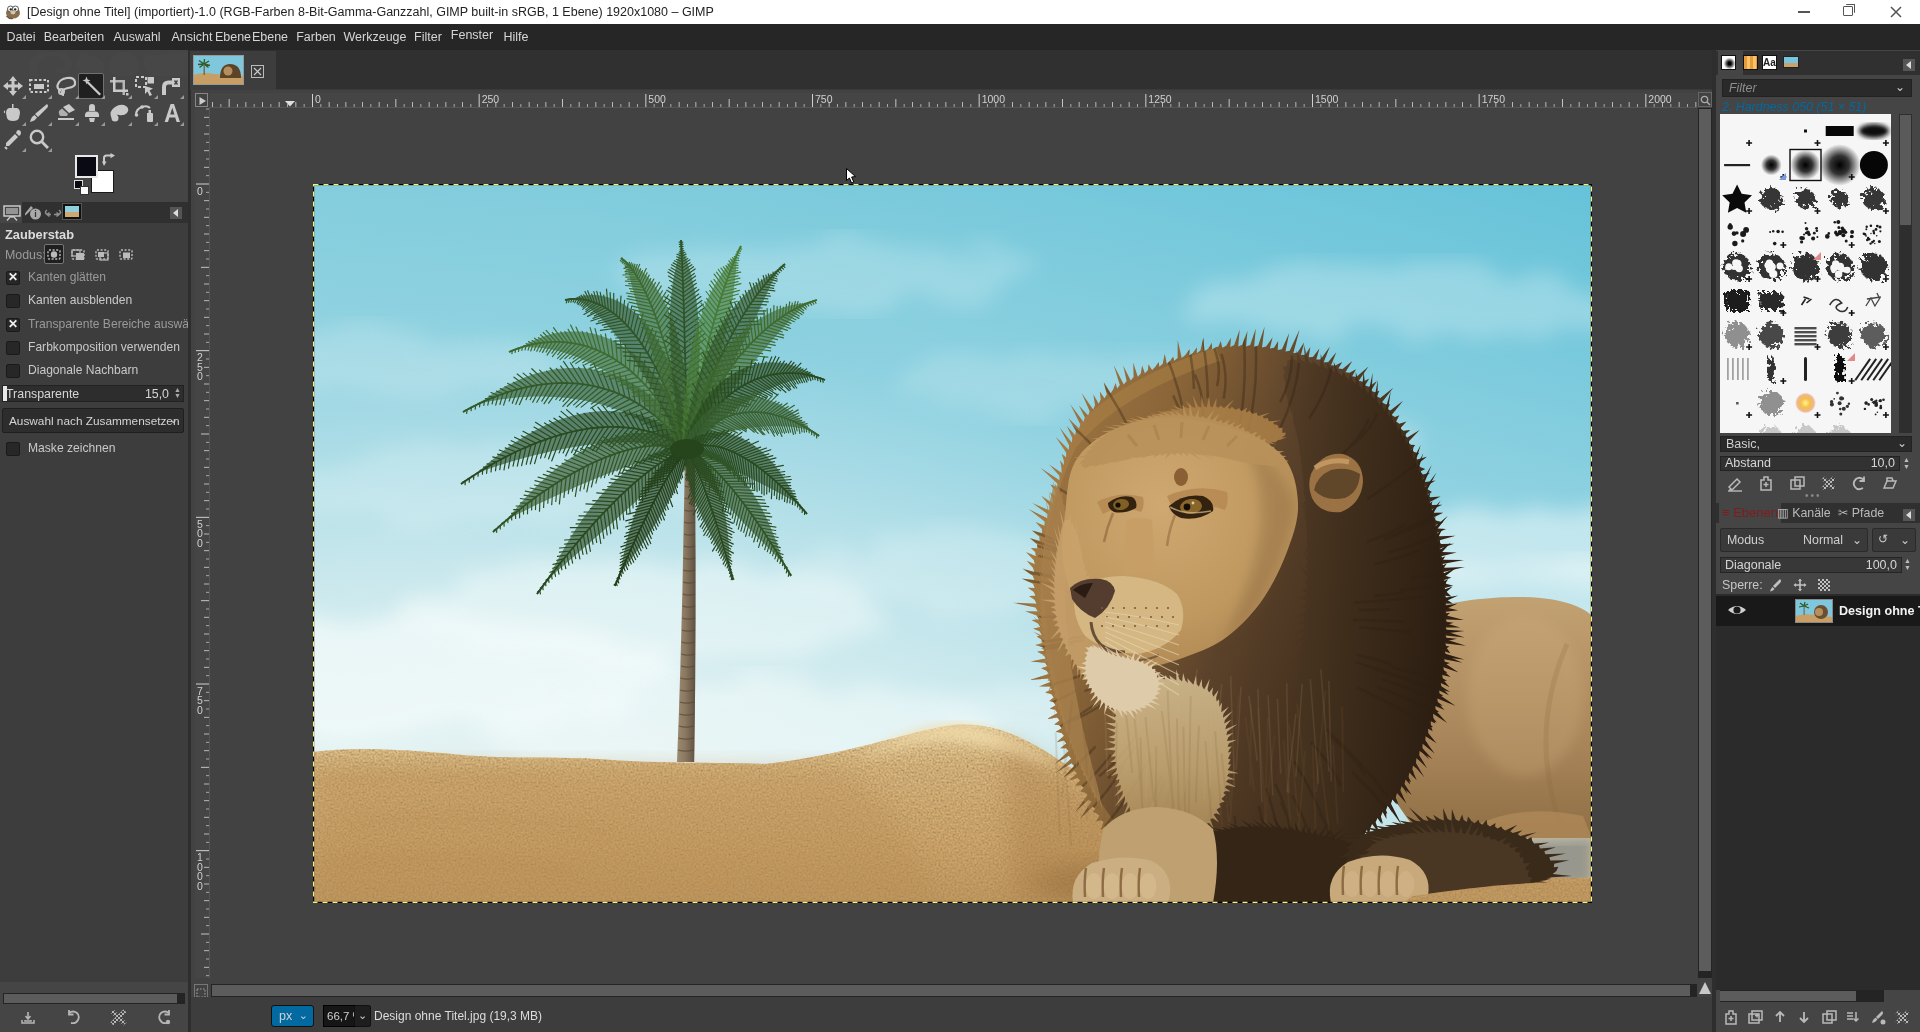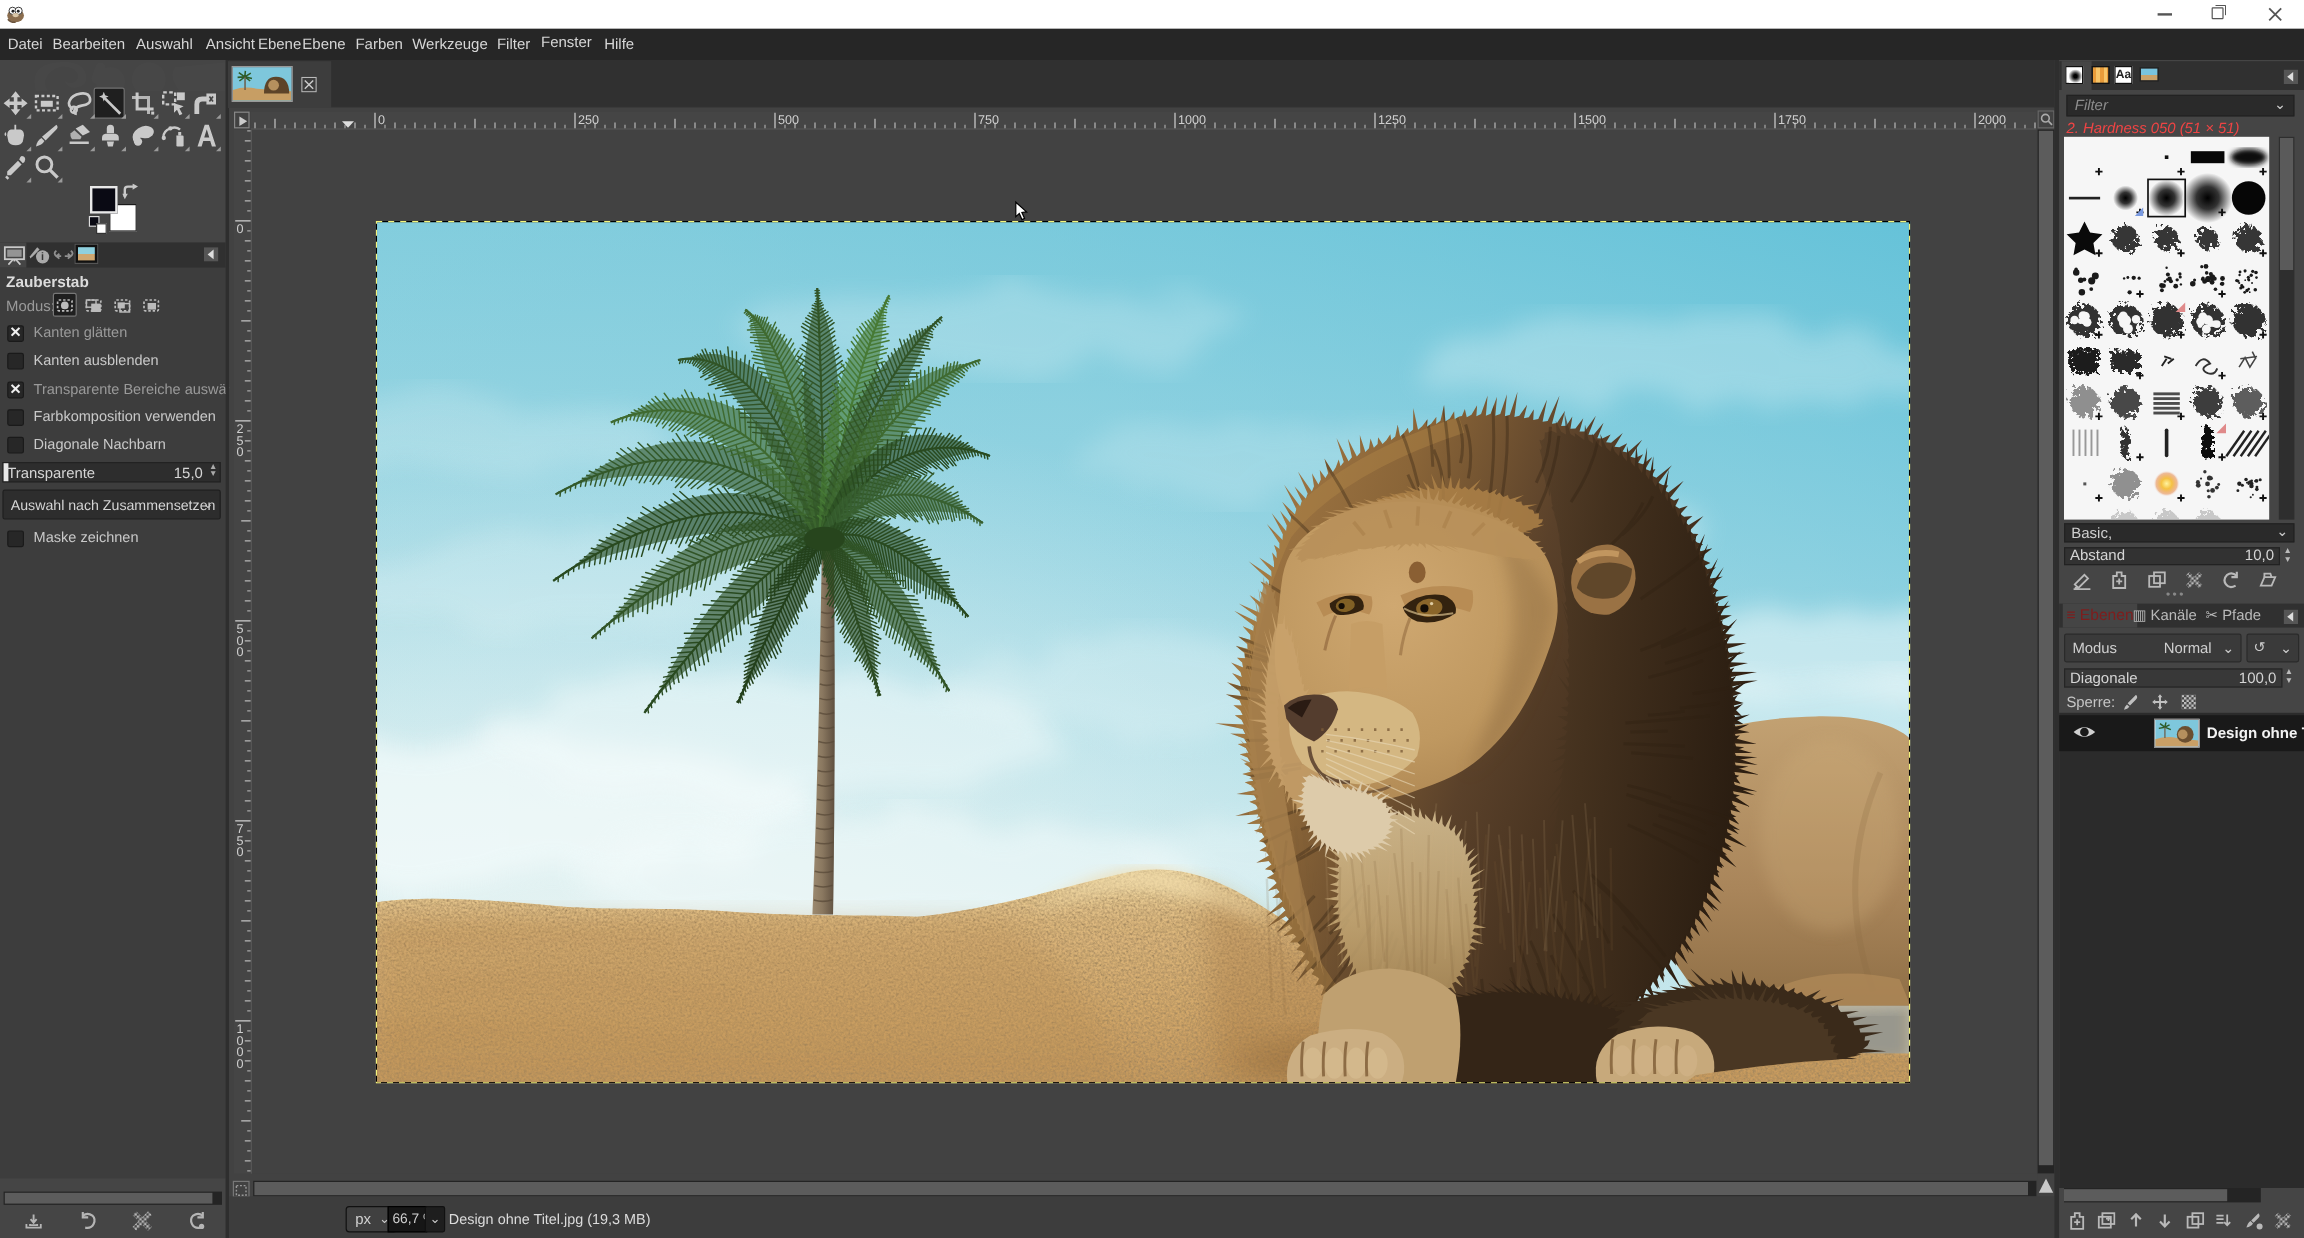--- a/index.html
+++ b/index.html
@@ -3,20 +3,21 @@
 <div class="abs" style="left:0;top:0;width:1920px;height:24px;background:#ffffff">
     <div class="abs" style="left:5px;top:4px"><svg width="17" height="16" viewBox="0 0 17 16" style="">
         <ellipse cx="8" cy="9" rx="7" ry="5.5" fill="#8a6d4e"></ellipse>
         <circle cx="5.5" cy="5" r="3" fill="#fff" stroke="#333" stroke-width="0.8"></circle>
         <circle cx="10.5" cy="5" r="3" fill="#fff" stroke="#333" stroke-width="0.8"></circle>
         <circle cx="5.8" cy="5.4" r="1.2" fill="#222"></circle>
         <circle cx="10.2" cy="5.4" r="1.2" fill="#222"></circle>
         <ellipse cx="8" cy="8.6" rx="2.6" ry="1.8" fill="#d9c6a8"></ellipse>
         <path d="M1.5 12 Q4 15 8 14.5" stroke="#6b543c" stroke-width="1.2" fill="none"></path>
       </svg></div>
+    <div class="abs" style="left:27px;top:5px;font-size:12.5px;color:#232323;letter-spacing:0px">[Design ohne Titel] (importiert)-1.0 (RGB-Farben 8-Bit-Gamma-Ganzzahl, GIMP built-in sRGB, 1 Ebene) 1920x1080 – GIMP</div>
     <div class="abs" style="left:1798px;top:11px;width:12px;height:1.6px;background:#555"></div>
     <div class="abs" style="left:1843px;top:6px;width:10px;height:10px;border:1.4px solid #555;border-radius:1px"></div>
     <div class="abs" style="left:1846px;top:4px;width:9px;height:9px;border-top:1.4px solid #555;border-right:1.4px solid #555;border-radius:1px"></div>
     <div class="abs" style="left:1889px;top:5px"><svg width="14" height="14" viewBox="0 0 14 14" style="">
         <path d="M2 2 L12 12 M12 2 L2 12" stroke="#555" stroke-width="1.5"></path>
       </svg></div>
     <div class="abs" style="left:0;top:24px;width:1920px;height:26px;background:#262626"></div>
     <div class="abs" style="left:21px;top:30px;font-size:12.5px;color:#d6d6d6;transform:translateX(-50%);white-space:nowrap">Datei</div>
     <div class="abs" style="left:74px;top:30px;font-size:12.5px;color:#d6d6d6;transform:translateX(-50%);white-space:nowrap">Bearbeiten</div>
     <div class="abs" style="left:137px;top:30px;font-size:12.5px;color:#d6d6d6;transform:translateX(-50%);white-space:nowrap">Auswahl</div>
@@ -815,21 +816,21 @@
       <div class="abs" style="left:1px;top:1px;width:12px;height:862px;background:#5c5c5c"></div>
     </div>
     <div class="abs" style="left:1698px;top:92px;width:14px;height:15px;border:1px solid #666"><svg width="12" height="13" viewBox="0 0 12 13" style="">
         <circle cx="5.5" cy="5.5" r="3.2" fill="none" stroke="#aaa" stroke-width="1.3"></circle>
         <path d="M8 8 L11 11" stroke="#aaa" stroke-width="1.4"></path>
       </svg></div>
     <div class="abs" style="left:1698px;top:978px;width:14px;height:20px;background:#424242"><svg width="14" height="20" viewBox="0 0 14 20" style="">
         <path d="M7 4 L13 16 L1 16 Z" fill="#c9c9c9"></path>
       </svg></div>
     <div class="abs" style="left:191px;top:997px;width:1521px;height:35px;background:#3d3d3d"></div>
-    <div class="abs" style="left:288px;top:1005px;width:43px;height:22px;background:#404040;border:1px solid #111;border-radius:3px">
+    <div class="abs" style="left:271px;top:1005px;width:43px;height:22px;background:#0369a1;border:1px solid #111;border-radius:3px">
       <div class="abs" style="left:7px;top:3px;font-size:12.5px;color:#d0d0d0">px</div>
       <div class="abs" style="right:5px;top:3px;font-size:11px;color:#ccc">⌄</div>
     </div>
     <div class="abs" style="left:323px;top:1005px;width:33px;height:22px;background:#161616;border:1px solid #000;color:#cfcfcf;font-size:11.5px;padding:4px 0 0 3px;white-space:nowrap;overflow:hidden">66,7 %</div>
     <div class="abs" style="left:354px;top:1005px;width:17px;height:22px;background:#1e1e1e;border:1px solid #111;border-radius:2px;color:#ccc;font-size:11px;text-align:center;padding-top:3px">⌄</div>
     <div class="abs" style="left:374px;top:1009px;font-size:12px;color:#dcdcdc">Design ohne Titel.jpg (19,3 MB)</div>
     <div class="abs" style="left:1712px;top:50px;width:4px;height:982px;background:#2e2e2e"></div>
     <div class="abs" style="left:1716px;top:50px;width:204px;height:982px;background:#454545"></div>
     <div style="position:absolute;left:1716px;top:51px;width:204px;height:24px;background:#303030"></div>
     <div style="position:absolute;left:1718px;top:51px;width:25px;height:24px;background:#454545"></div>
@@ -840,21 +841,21 @@
     <div style="position:absolute;left:1762px;top:55px;width:15px;height:15px;background:#fff;border:1px solid #111;font-size:10px;color:#222;text-align:center;line-height:14px;font-weight:bold">Aa</div>
     <div style="position:absolute;left:1783px;top:56px;width:16px;height:12px;background:linear-gradient(180deg,#79c4de 55%,#caa36a 55%);border:1px solid #222"></div>
     <div style="position:absolute;left:1903px;top:57px"><svg width="12" height="12" viewBox="0 0 12 12" style="">
         <rect width="12" height="12" fill="#555"></rect>
         <path d="M8 2 L3 6 L8 10 Z" fill="#ddd"></path>
       </svg></div>
     <div style="position:absolute;left:1722px;top:79px;width:190px;height:18px;background:#2a2a2a;border:1px solid #222">
       <div style="position:absolute;left:6px;top:1px;font-size:12.4px;font-style:italic;color:#8d8d8d">Filter</div>
       <div style="position:absolute;right:6px;top:0px;font-size:12px;color:#ccc">⌄</div>
     </div>
-    <div style="position:absolute;left:1722px;top:100px;font-size:12.4px;font-style:italic;color:#ef4444">2. Hardness 050 (51 × 51)</div>
+    <div style="position:absolute;left:1722px;top:100px;font-size:12.4px;font-style:italic;color:#0369a1">2. Hardness 050 (51 × 51)</div>
     <div style="position:absolute;left:1720px;top:114px;width:171px;height:319px;background:#f6f6f6;overflow:hidden"><svg width="171" height="319" viewBox="0 0 171 319" style="">
         <defs>
           <radialGradient id="softdot">
             <stop offset="0" stop-color="#000"></stop>
             <stop offset="0.45" stop-color="#333"></stop>
             <stop offset="1" stop-color="#f6f6f6"></stop>
           </radialGradient>
           <radialGradient id="glow">
             <stop offset="0" stop-color="#fff3a0"></stop>
             <stop offset="0.4" stop-color="#f5c242"></stop>

